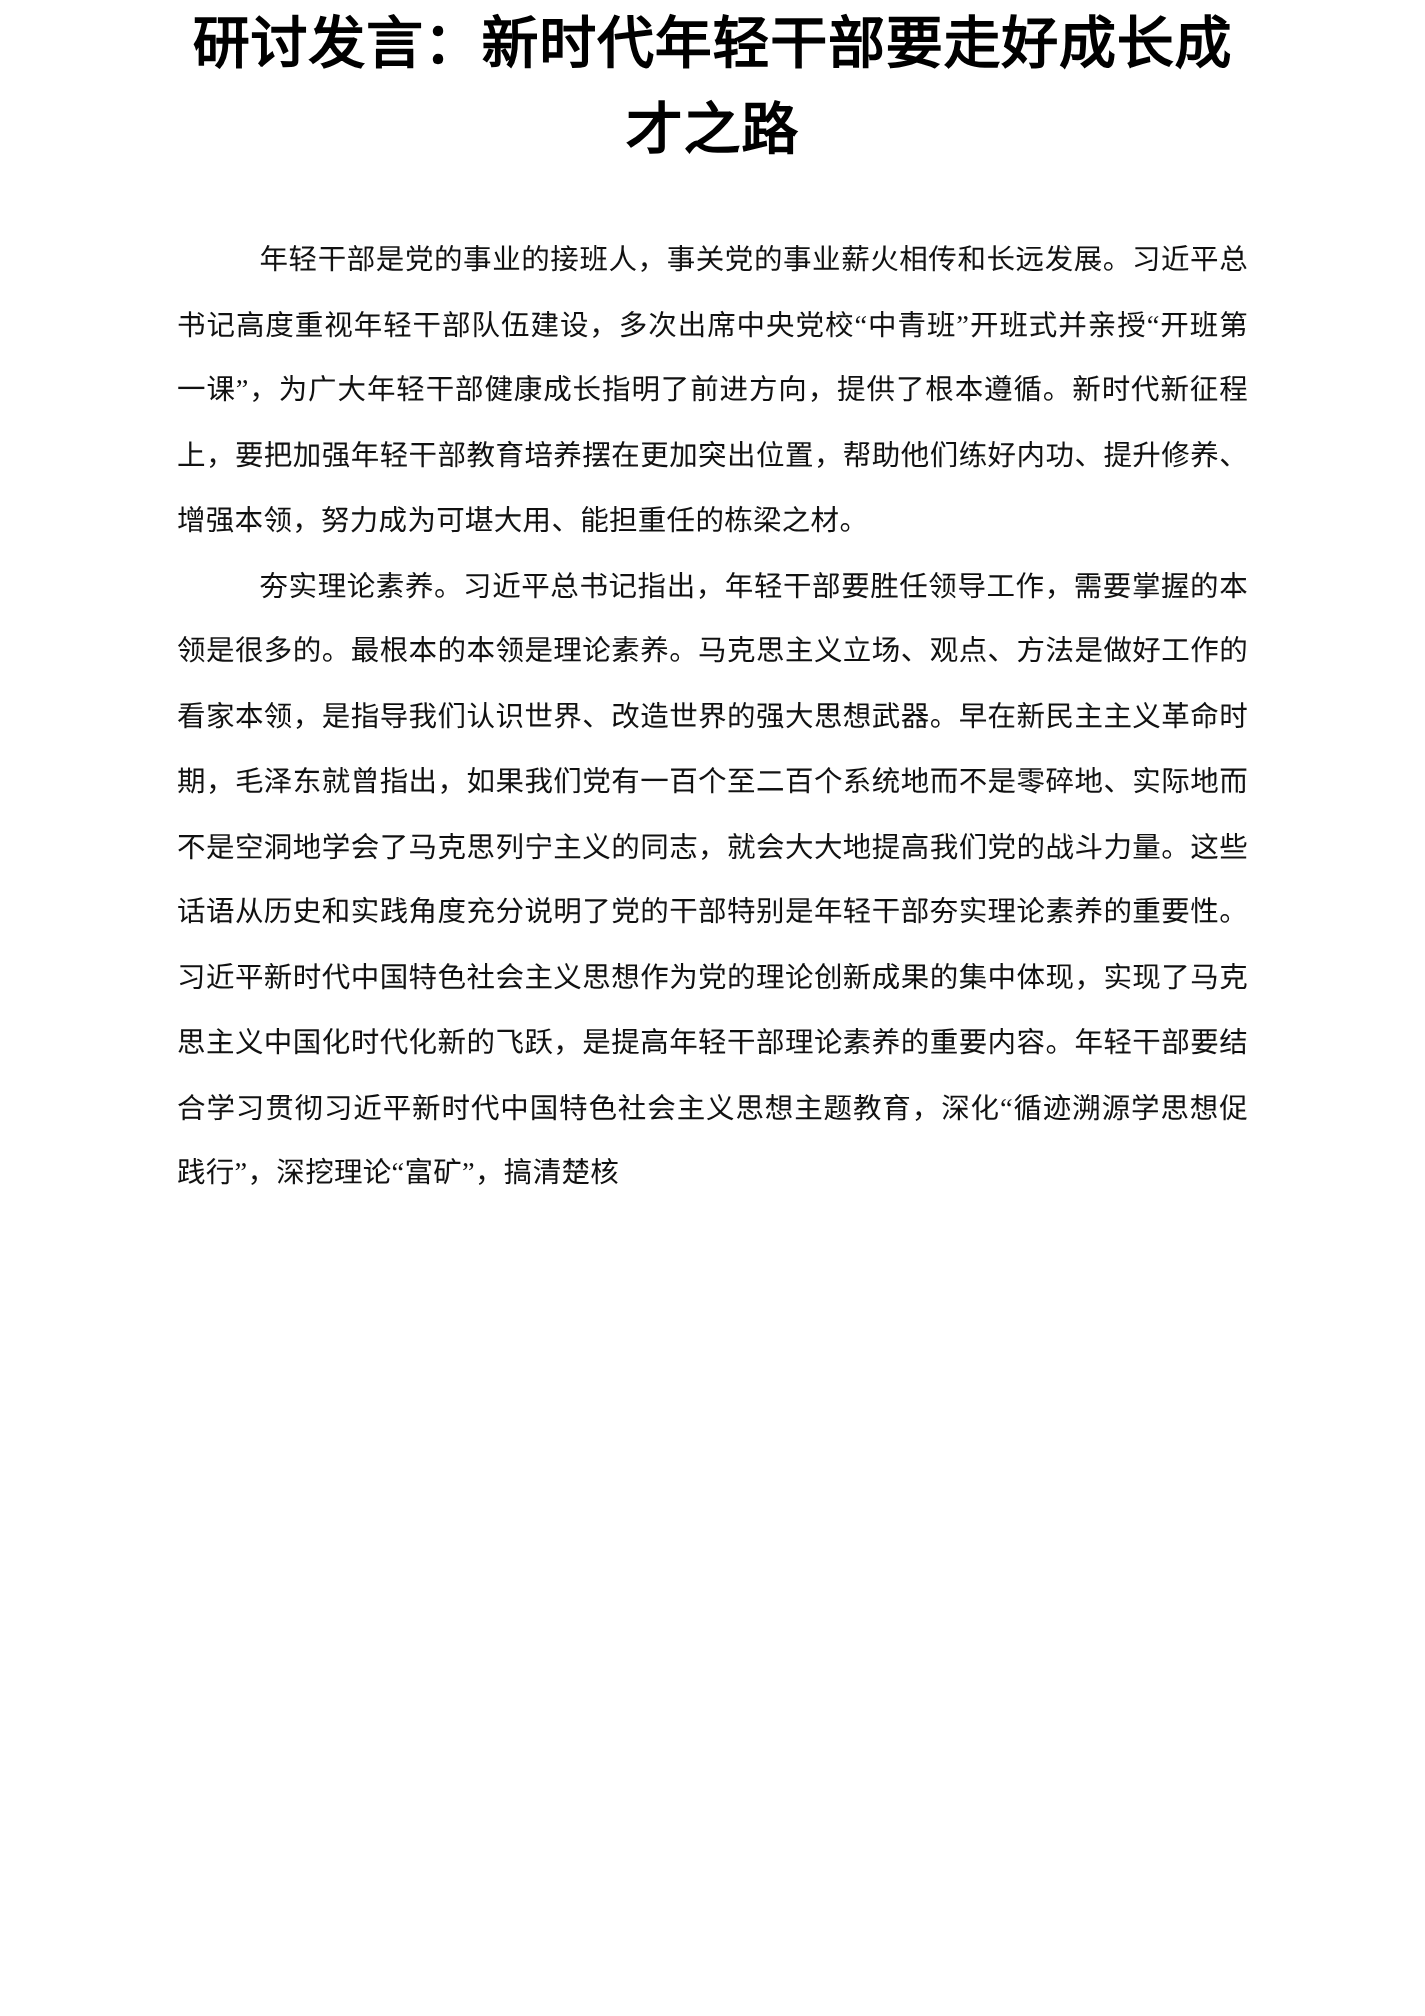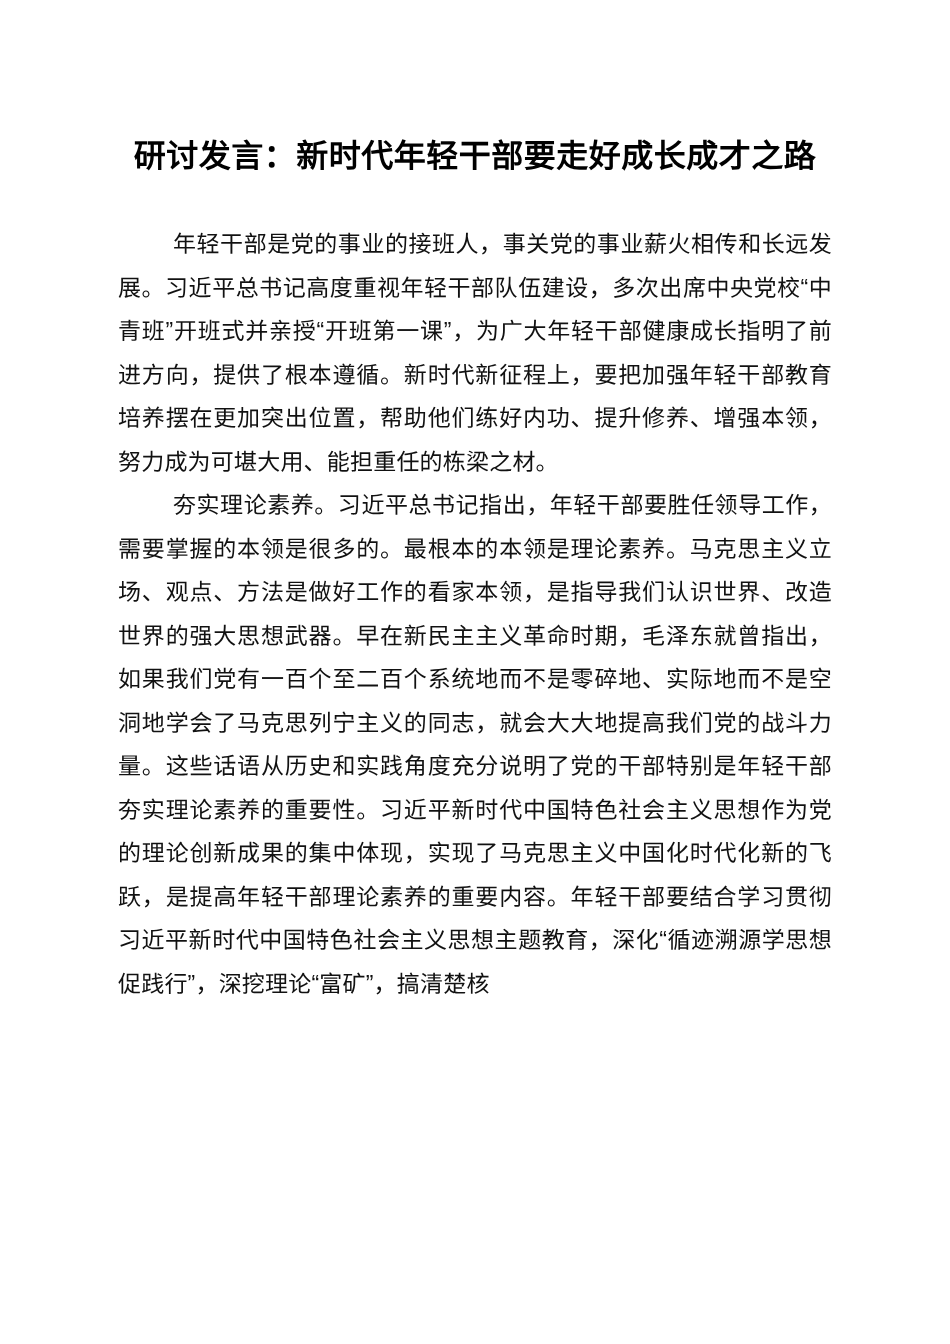--- a/index.html
+++ b/index.html
@@ -21,38 +21,37 @@
   .doc-body {
     position: absolute;
     left: 118px;
     top: 0;
     width: 714px;
   }
 
   .doc-title {
     font-family: "DejaVu Serif", "Liberation Serif", serif;
     font-weight: 700;
-    font-size: 32px;
+    font-size: 38px;
     line-height: 57px;
     color: #000000;
     text-align: center;
     margin: 0;
-    padding-top: 128px;
     letter-spacing: 0.5px;
     white-space: normal;
     word-break: break-all;
   }
 
   .title-spacer {
     height: 38px;
   }
 
   .doc-paragraph {
-    font-family: Liberation Sans, sans-serif;
-    font-size: 23px;
+    font-family: Liberation Serif, serif;
+    font-size: 19px;
     line-height: 43.5px;
     color: #111111;
     margin: 0;
     text-align: justify;
     text-align-last: left;
     text-indent: 55px;
     word-break: break-all;
     letter-spacing: 0.2px;
   }
 

